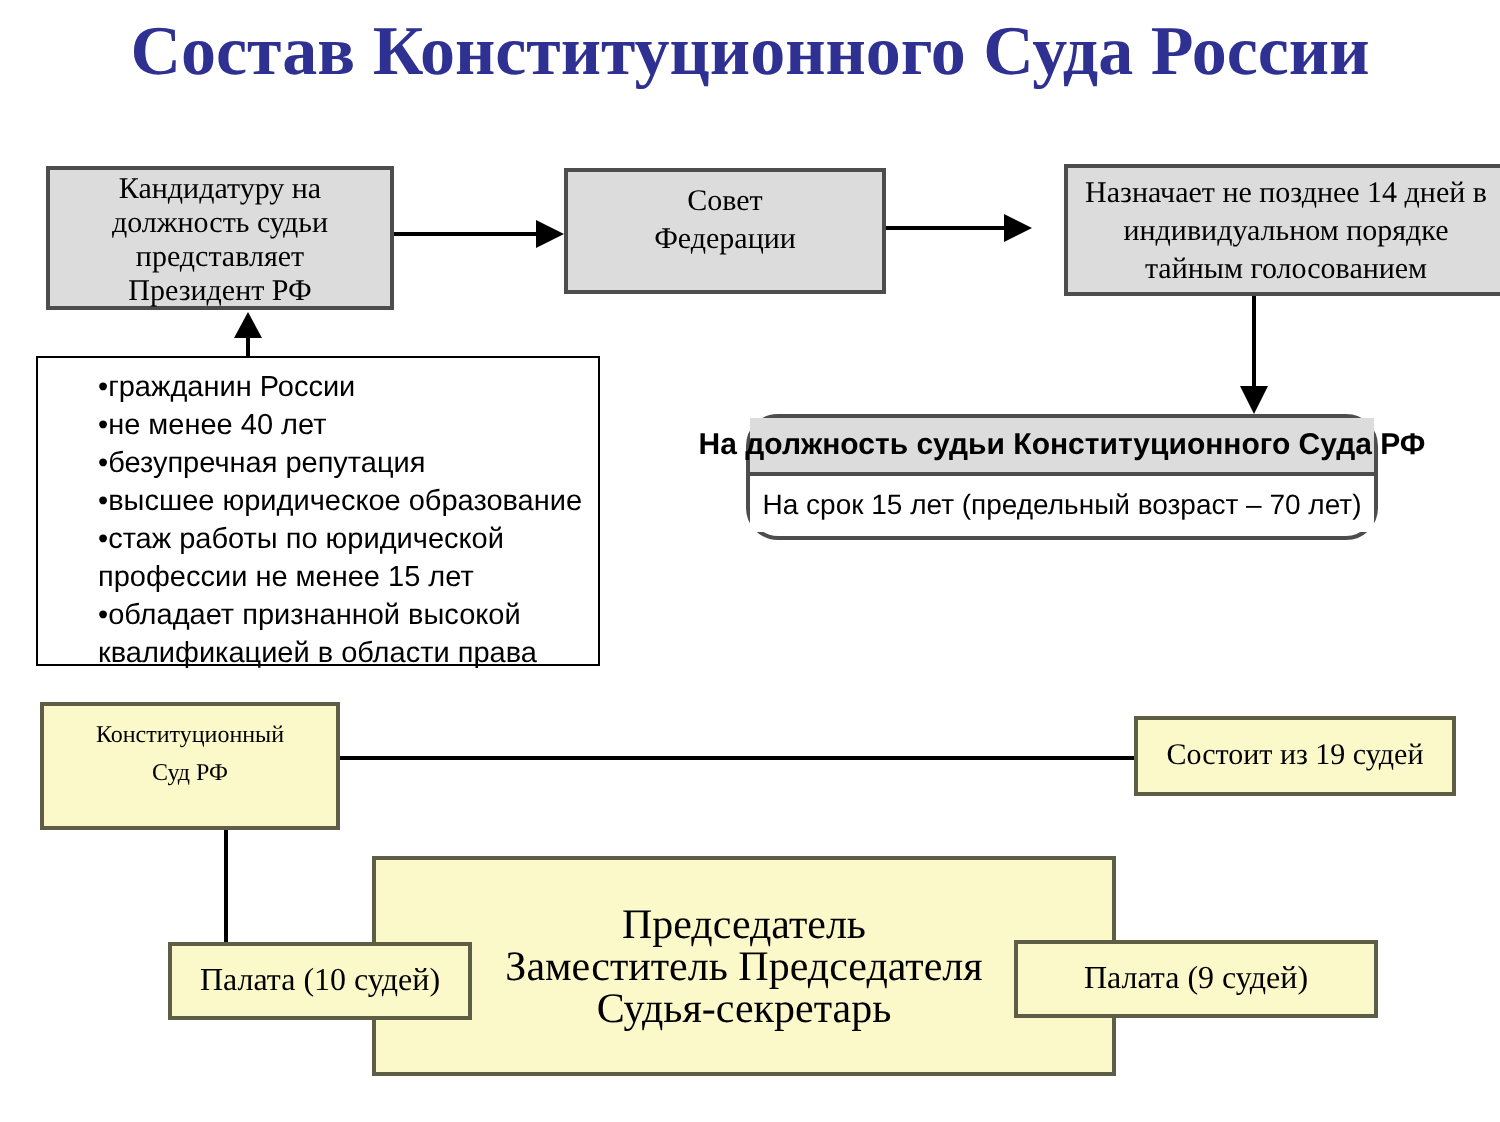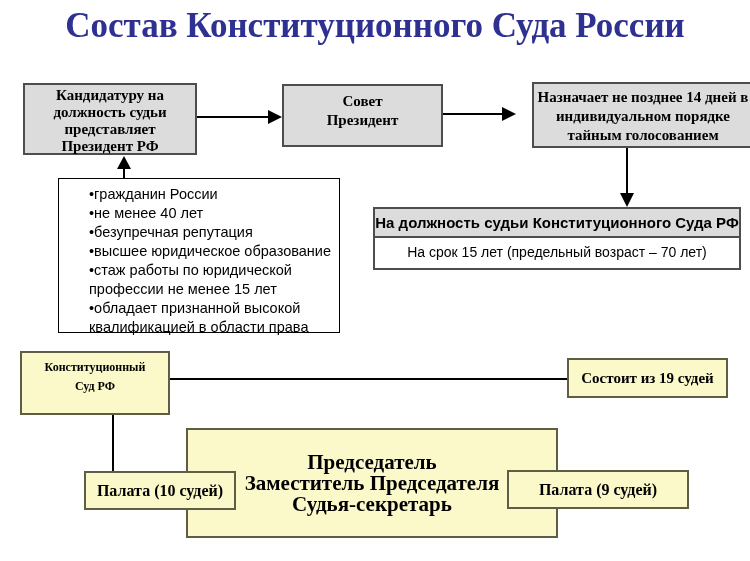--- a/index.html
+++ b/index.html
@@ -15,37 +15,36 @@
     position:relative;width:750px;height:561px;background:#ffffff;overflow:hidden;
     font-family:"Liberation Serif",serif;
   }
   .page-title{
     position:absolute;left:0;top:6px;width:100%;text-align:center;
     font-family:"Liberation Serif",serif;font-weight:bold;font-size:35px;
     color:var(--title-color);letter-spacing:0px;
   }
   .box{
     position:absolute;box-sizing:border-box;text-align:center;
-    font-weight:bold;white-space:pre-line;color:#000;
+    font-weight:normal;white-space:pre-line;color:#000;
   }
   .gray{
     background:var(--gray-fill);border:2px solid var(--gray-border);
     font-family:"Liberation Serif",serif;
   }
   .yellow{
     background:var(--yellow-fill);border:2px solid var(--yellow-border);
     font-family:"Liberation Serif",serif;
   }
   .flexc{display:flex;align-items:center;justify-content:center;}
   .req{
     background:#ffffff;border:1px solid #000;
     font-family:"Liberation Sans",sans-serif;font-weight:normal;
     text-align:left;font-size:14.5px;line-height:19px;
     padding:6px 6px 0 30px;
-    margin-left:40px;
   }
   .posbox{
     position:absolute;box-sizing:border-box;background:#ffffff;
     border:2px solid var(--gray-border);
   }
   .pos-top{
     box-sizing:border-box;height:29px;background:var(--gray-fill);
     border-bottom:2px solid var(--gray-border);
     font-family:"Liberation Sans",sans-serif;font-weight:bold;font-size:15px;
     display:flex;align-items:center;justify-content:center;white-space:nowrap;
@@ -68,21 +67,21 @@
 <div class="canvas">
 
   <div class="page-title">Состав Конституционного Суда России</div>
 
   <div class="box gray" style="left:23px;top:83px;width:174px;height:72px;font-size:15px;line-height:17px;padding-top:2px;">Кандидатуру на
 должность судьи
 представляет
 Президент РФ</div>
 
   <div class="box gray" style="left:282px;top:84px;width:161px;height:63px;font-size:15px;line-height:19px;padding-top:6px;">Совет
-Президент</div>
+Федерации</div>
 
   <div class="box gray" style="left:516px;top:82px;width:222px;height:66px;font-size:15px;line-height:19px;padding-top:4px;margin-left:16px;">Назначает не позднее 14 дней в
 индивидуальном порядке
 тайным голосованием</div>
 
   <div class="hline" style="left:197px;top:116px;width:72px;"></div>
   <div class="ah ah-right" style="left:268px;top:110px;"></div>
 
   <div class="hline" style="left:443px;top:113px;width:60px;"></div>
   <div class="ah ah-right" style="left:502px;top:107px;"></div>
@@ -95,21 +94,21 @@
 профессии не менее 15 лет
 •обладает признанной высокой
 квалификацией в области права</div>
 
   <div class="ah ah-up" style="left:117px;top:156px;"></div>
   <div class="vline" style="left:123px;top:168px;height:10px;"></div>
 
   <div class="vline" style="left:626px;top:148px;height:46px;"></div>
   <div class="ah ah-down" style="left:620px;top:193px;"></div>
 
-  <div class="posbox" style="left:373px;top:207px;width:368px;height:63px;">
+  <div class="posbox" style="left:373px;top:207px;width:316px;height:63px;border-radius:16px;">
     <div class="pos-top">На должность судьи Конституционного Суда РФ</div>
     <div class="pos-bottom">На срок 15 лет (предельный возраст – 70 лет)</div>
   </div>
 
   <div class="box yellow" style="left:20px;top:351px;width:150px;height:64px;font-size:12px;line-height:19px;padding-top:5px;">Конституционный
 Суд РФ</div>
 
   <div class="hline" style="left:170px;top:378px;width:397px;"></div>
 
   <div class="box yellow flexc" style="left:567px;top:358px;width:161px;height:40px;font-size:15px;">Состоит из 19 судей</div>

